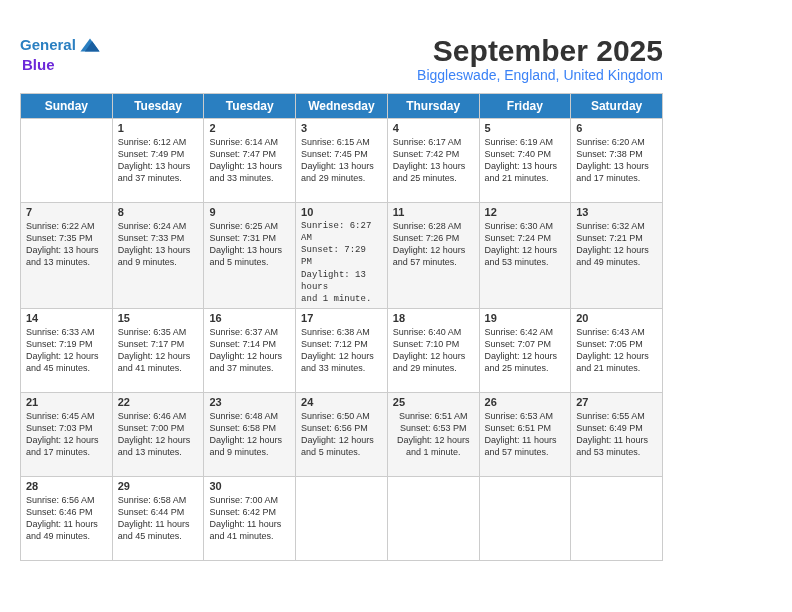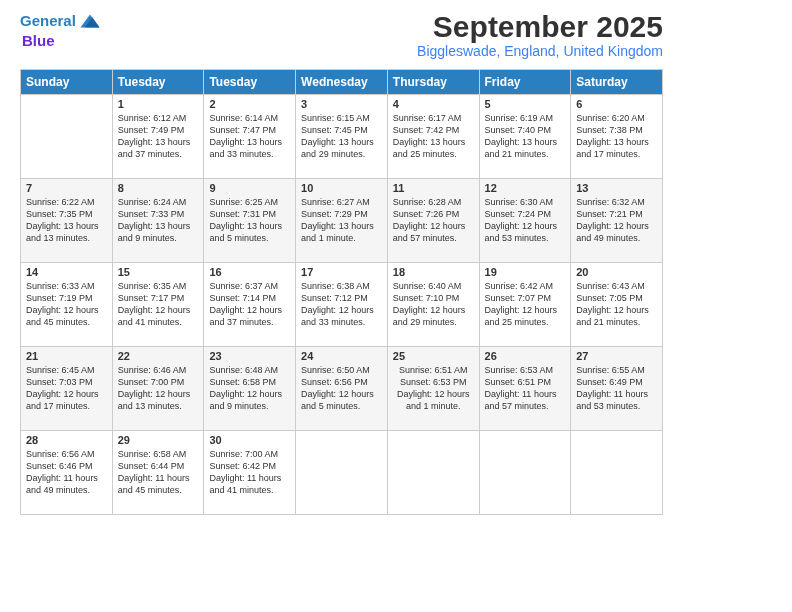--- a/index.html
+++ b/index.html
@@ -6,21 +6,21 @@
     body {
       width: 792px;
       height: 612px;
       font-family: Arial, sans-serif;
       background: #fff;
       overflow: hidden;
     }
     .page {
       width: 683px;
       height: 612px;
-      padding: 10px 20px 14px 20px;
+      padding: 34px 20px 14px 20px;
     }
     .header {
       display: flex;
       justify-content: space-between;
       align-items: flex-start;
       margin-bottom: 10px;
     }
     .logo {
       display: flex;
       align-items: center;
@@ -57,21 +57,21 @@
       width: 100%;
       border-collapse: collapse;
       table-layout: fixed;
     }
     thead tr th {
       background: #2a7fc1;
       color: #fff;
       font-size: 12px;
       font-weight: bold;
       padding: 5px 5px;
-      text-align: left;
+      text-align: center;
       border: 1px solid #ccc;
     }
     tbody tr td {
       border: 1px solid #ccc;
       vertical-align: top;
       padding: 3px 5px 3px 5px;
       font-size: 9.5px;
       color: #333;
       height: 84px;
     }
@@ -197,21 +197,21 @@
           </td>
           <td>
             <span class="day-num">9</span>
             <div class="cell-text" style="white-space: pre-line;">Sunrise: 6:25 AM
 Sunset: 7:31 PM
 Daylight: 13 hours
 and 5 minutes.</div>
           </td>
           <td>
             <span class="day-num">10</span>
-            <div class="cell-text" style="white-space: pre-line;">Sunrise: 6:27 AM
+            <div class="cell-text" style="white-space: pre-line; font-family: Liberation Mono, monospace;">Sunrise: 6:27 AM
 Sunset: 7:29 PM
 Daylight: 13 hours
 and 1 minute.</div>
           </td>
           <td>
             <span class="day-num">11</span>
             <div class="cell-text" style="white-space: pre-line;">Sunrise: 6:28 AM
 Sunset: 7:26 PM
 Daylight: 12 hours
 and 57 minutes.</div>

